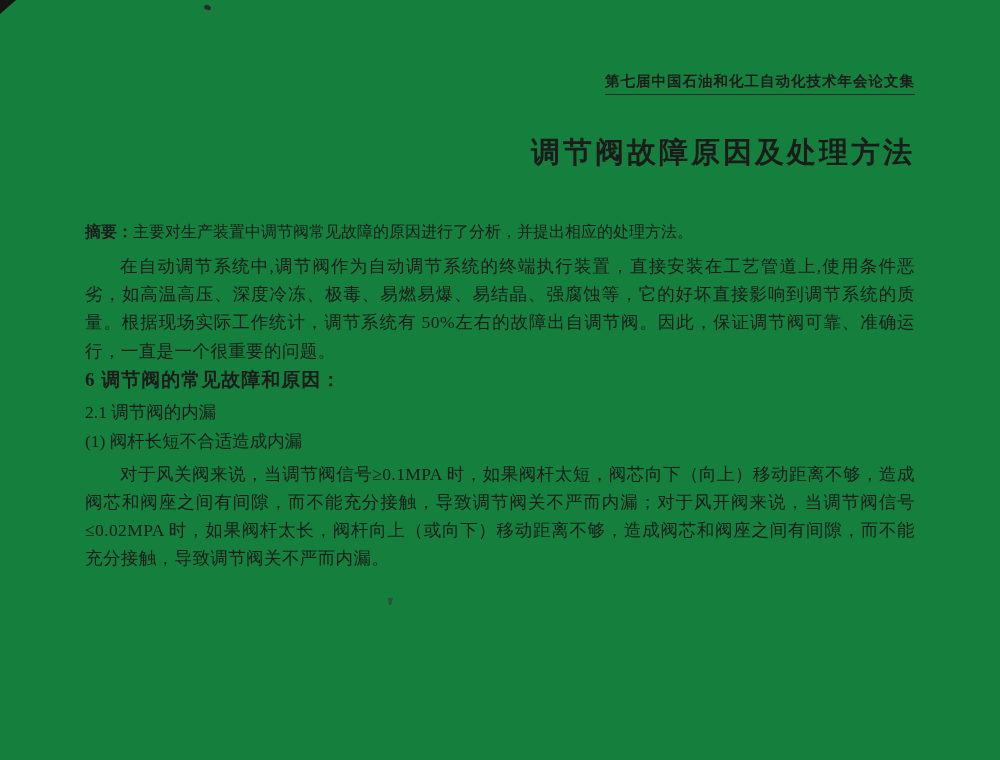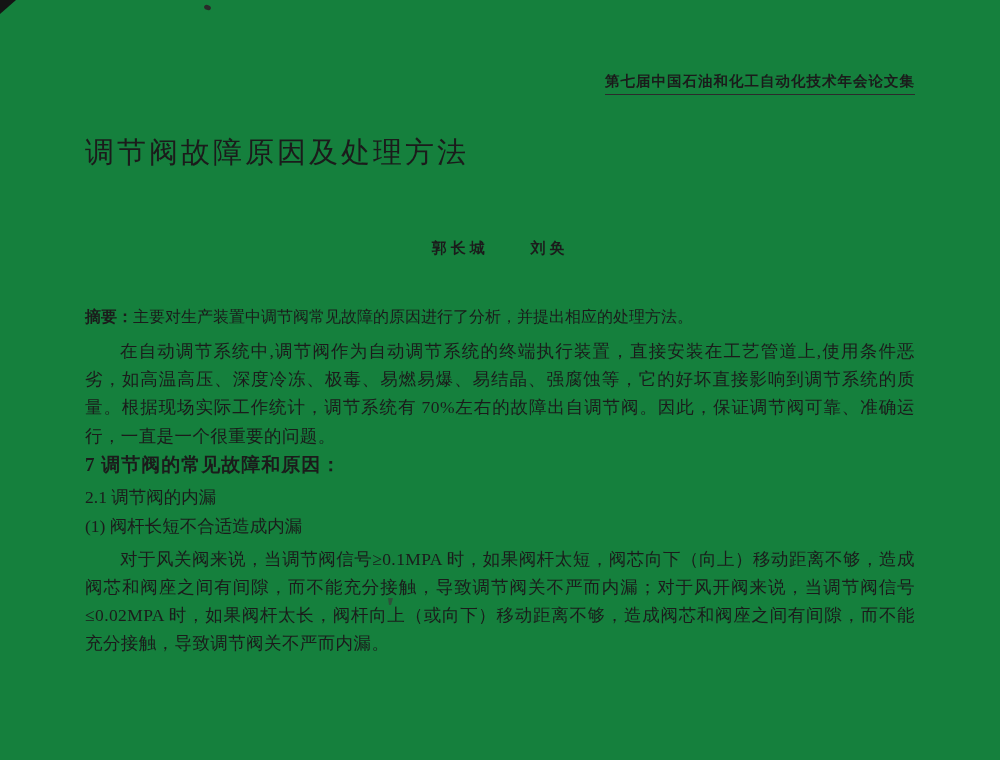--- a/index.html
+++ b/index.html
@@ -50,23 +50,23 @@
     display: inline-block;
     font-size: 14.5px;
     font-weight: bold;
     letter-spacing: 1px;
     padding-bottom: 3px;
     border-bottom: 1px solid #2b2b2b;
   }
 
   .paper-title {
     margin: 38px 85px 0 85px;
-    text-align: left;
+    text-align: right;
     font-size: 29px;
-    font-weight: normal;
+    font-weight: bold;
     letter-spacing: 3px;
   }
 
   .authors-line {
     margin-top: 66px;
     text-align: center;
     font-size: 15px;
     font-weight: bold;
     letter-spacing: 4px;
   }
@@ -141,37 +141,33 @@
   <div class="corner-mark"></div>
   <div class="speck-1"></div>
   <div class="speck-2"></div>
 
   <div class="running-head">
     <span class="head-text">第七届中国石油和化工自动化技术年会论文集</span>
   </div>
 
   <h1 class="paper-title">调节阀故障原因及处理方法</h1>
 
-  <div class="authors-line">
-    <span class="author">郭长城</span>
-    <span class="author">刘奂</span>
-  </div>
 
 
   <div class="abstract-line">
     <span class="bold-label">摘要：</span><span>主要对生产装置中调节阀常见故障的原因进行了分析，并提出相应的处理方法。</span>
   </div>
 
 
   <div class="body-block">
 
 
-    <div class="body-para">在自动调节系统中,调节阀作为自动调节系统的终端执行装置，直接安装在工艺管道上,使用条件恶劣，如高温高压、深度冷冻、极毒、易燃易爆、易结晶、强腐蚀等，它的好坏直接影响到调节系统的质量。根据现场实际工作统计，调节系统有 70%左右的故障出自调节阀。因此，保证调节阀可靠、准确运行，一直是一个很重要的问题。</div>
+    <div class="body-para">在自动调节系统中,调节阀作为自动调节系统的终端执行装置，直接安装在工艺管道上,使用条件恶劣，如高温高压、深度冷冻、极毒、易燃易爆、易结晶、强腐蚀等，它的好坏直接影响到调节系统的质量。根据现场实际工作统计，调节系统有 50%左右的故障出自调节阀。因此，保证调节阀可靠、准确运行，一直是一个很重要的问题。</div>
 
-    <div class="sec-heading-2">7 调节阀的常见故障和原因：</div>
+    <div class="sec-heading-2">6 调节阀的常见故障和原因：</div>
 
     <div class="sub-heading">2.1 调节阀的内漏</div>
 
     <div class="item-title">(1) 阀杆长短不合适造成内漏</div>
 
     <div class="body-para-2">对于风关阀来说，当调节阀信号≥0.1MPA 时，如果阀杆太短，阀芯向下（向上）移动距离不够，造成阀芯和阀座之间有间隙，而不能充分接触，导致调节阀关不严而内漏；对于风开阀来说，当调节阀信号≤0.02MPA 时，如果阀杆太长，阀杆向上（或向下）移动距离不够，造成阀芯和阀座之间有间隙，而不能充分接触，导致调节阀关不严而内漏。</div>
 
   </div>
 
 </div>

